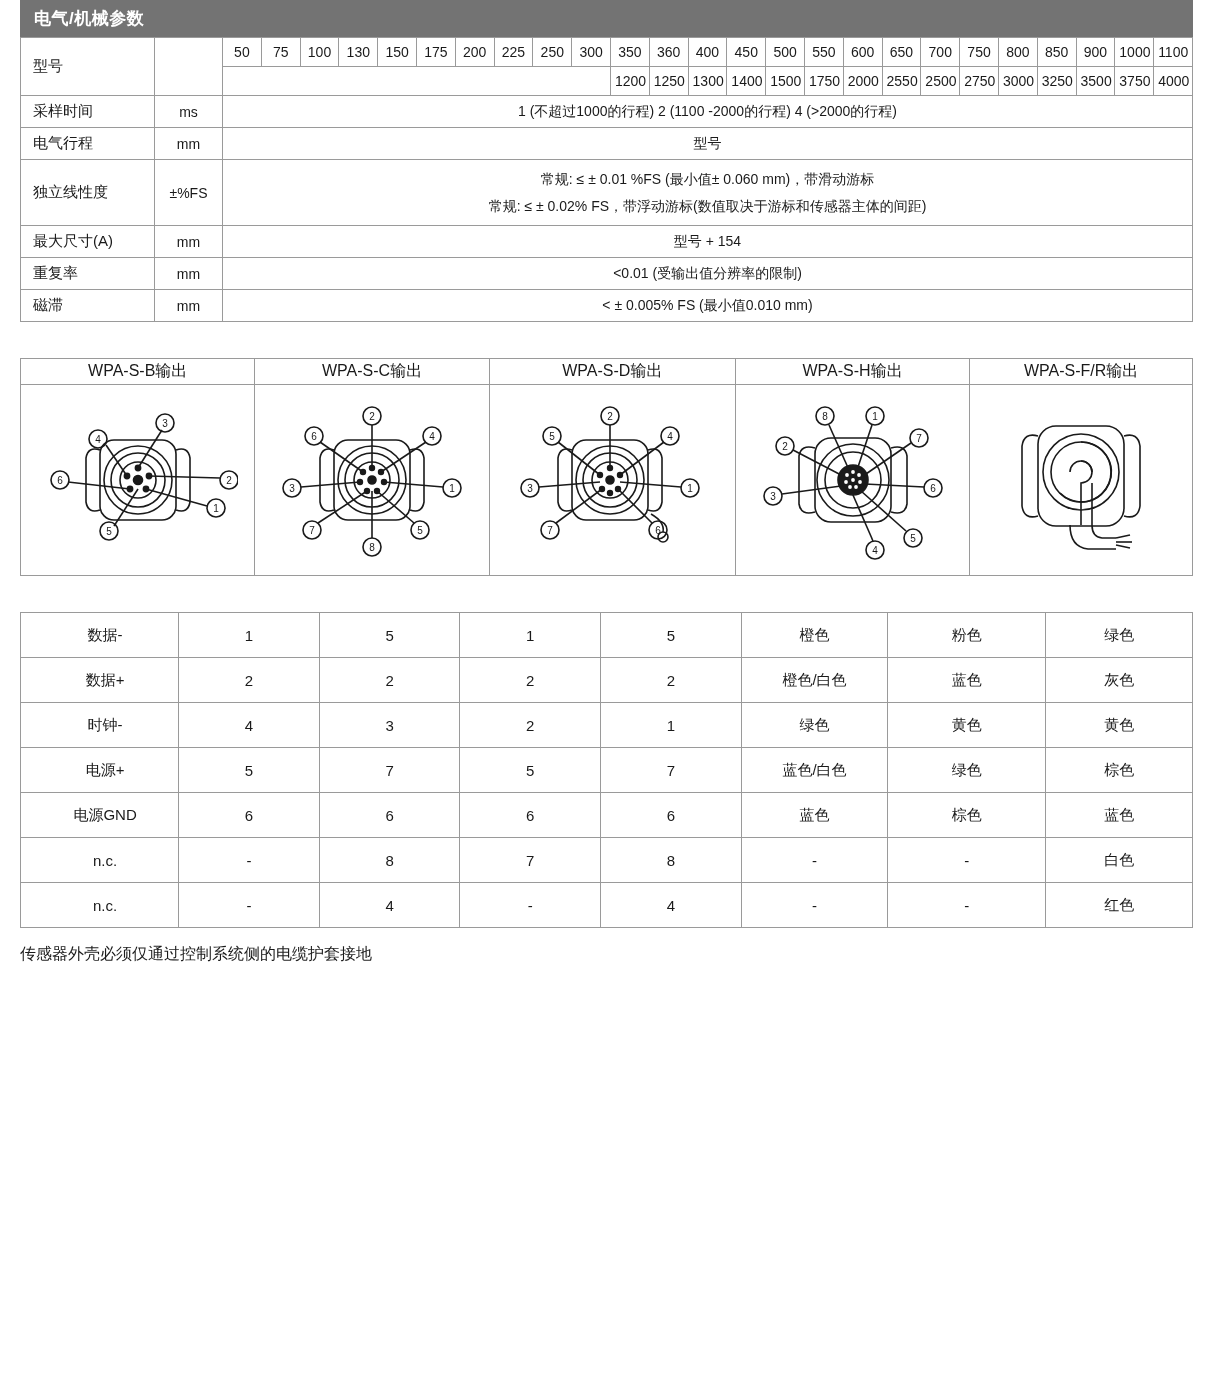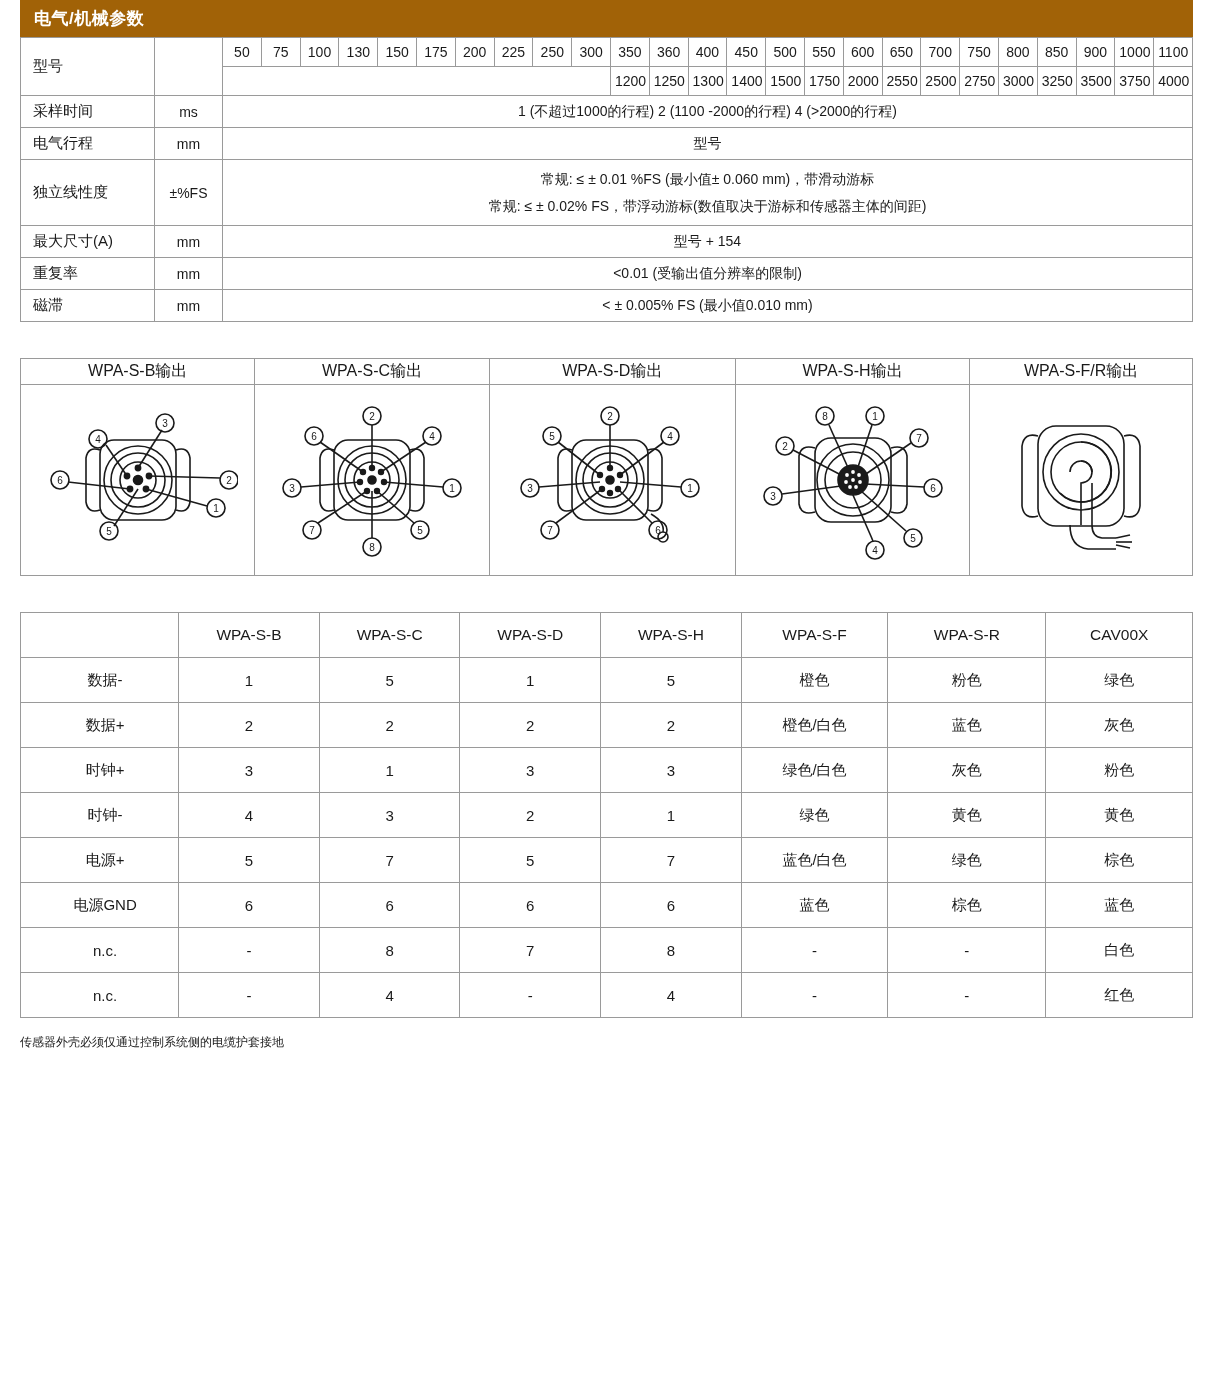--- a/index.html
+++ b/index.html
@@ -15,21 +15,21 @@
     font-size: 15px;
     position: relative;
   }
   .page {
     position: relative;
     width: 1213px;
     padding: 0;
     box-sizing: border-box;
   }
   .section-header {
-    background: #a16207;
+    background: #737373;
     color: #ffffff;
     font-weight: bold;
     font-size: 17px;
     padding: 7px 0 7px 14px;
     margin: 0;
     letter-spacing: 0.5px;
   }
   .block {
     margin: 0 20px;
   }
@@ -105,21 +105,21 @@
   }
   table.func td.rowlabel {
     text-align: center;
     padding-left: 12px;
   }
   table.func td.hdr {
     font-size: 15.5px;
   }
   .footnote {
     margin: 16px 20px 0 20px;
-    font-size: 12px;
+    font-size: 16px;
     color: #1a1a1a;
   }
 </style>
 </head>
 <body>
 
 <div class="page">
 
   <div class="block">
     <div class="section-header">电气/机械参数</div>
@@ -454,30 +454,20 @@
         <col style="width:13.5%">
           <col style="width:12%">
           <col style="width:12%">
           <col style="width:12%">
         <col style="width:12%">
           <col style="width:12.5%">
           <col style="width:13.5%">
           <col style="width:12.5%">
       </colgroup>
       <tbody>
-        <tr>
-          <td class="hdr"></td>
-          <td class="hdr">WPA-S-B</td>
-          <td class="hdr">WPA-S-C</td>
-          <td class="hdr">WPA-S-D</td>
-          <td class="hdr">WPA-S-H</td>
-          <td class="hdr">WPA-S-F</td>
-          <td class="hdr">WPA-S-R</td>
-          <td class="hdr">CAV00X</td>
-        </tr>
 
         <tr>
           <td class="rowlabel">数据-</td>
           <td>1</td>
           <td>5</td>
           <td>1</td>
           <td>5</td>
           <td>橙色</td>
           <td>粉色</td>
           <td>绿色</td>
@@ -486,30 +476,20 @@
           <td class="rowlabel">数据+</td>
           <td>2</td>
           <td>2</td>
           <td>2</td>
           <td>2</td>
           <td>橙色/白色</td>
           <td>蓝色</td>
           <td>灰色</td>
         </tr>
         <tr>
-          <td class="rowlabel">时钟+</td>
-          <td>3</td>
-          <td>1</td>
-          <td>3</td>
-          <td>3</td>
-          <td>绿色/白色</td>
-          <td>灰色</td>
-          <td>粉色</td>
-        </tr>
-        <tr>
           <td class="rowlabel">时钟-</td>
           <td>4</td>
           <td>3</td>
           <td>2</td>
           <td>1</td>
           <td>绿色</td>
           <td>黄色</td>
           <td>黄色</td>
         </tr>
         <tr>

